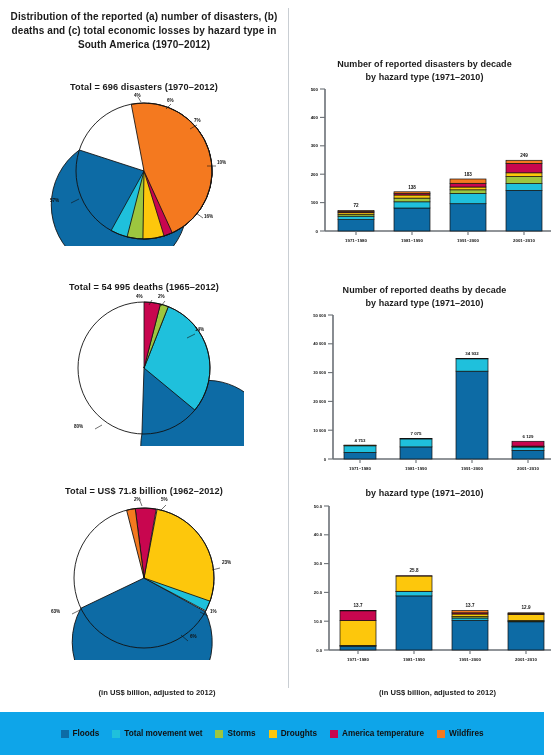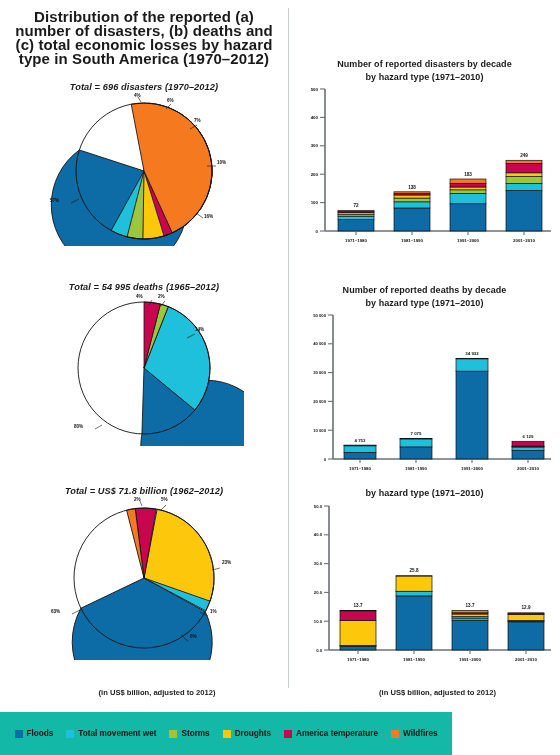--- a/index.html
+++ b/index.html
@@ -13,28 +13,27 @@
   
   .divider{
     position:absolute;left:288px;top:8px;width:1px;height:680px;
     background:#c9ced3;
   }
 
   
   .left-col{position:absolute;left:0;top:0;width:288px;height:700px;}
   .main-title{
     position:absolute;left:8px;top:10px;width:272px;
-    text-align:center;font-size:15px;font-weight:bold;line-height:14px;
+    text-align:center;font-size:10px;font-weight:bold;line-height:14px;
     letter-spacing:.1px;
   }
   .pie-block{position:absolute;left:0;width:288px;}
   .pie-title{
     text-align:center;font-size:9.2px;font-weight:bold;margin-bottom:4px;
     letter-spacing:.1px;
-    font-style:italic;
   }
   .pie-wrap{position:relative;width:288px;height:150px;}
   .pie-svg{position:absolute;left:50%;transform:translateX(-50%);top:0;}
 
   .pie-lab{
     position:absolute;font-size:4.6px;font-weight:bold;color:#111;
     white-space:nowrap;
   }
 
   .footnote{
@@ -47,22 +46,22 @@
   .bar-block{position:absolute;left:0;width:271px;}
   .bar-title{
     text-align:center;font-size:9px;font-weight:bold;line-height:12.5px;
     letter-spacing:.05px;
   }
   .bar-plot{position:relative;width:271px;}
   .bar-svg{position:absolute;left:0;top:0;}
 
   
   .legend{
-    position:absolute;left:0;top:712px;width:452px;height:43px;
-    background:#14b8a6;
+    position:absolute;left:0;top:712px;width:544px;height:43px;
+    background:#0ea5e9;
   }
   .legend-inner{
     display:flex;align-items:center;justify-content:center;
     height:43px;gap:13px;
   }
   .leg-item{display:flex;align-items:center;gap:4px;}
   .leg-sw{width:8px;height:8px;border:0;display:block;}
   .leg-tx{font-size:8.2px;font-weight:bold;color:#111;white-space:nowrap;}
 </style>
 </head>

